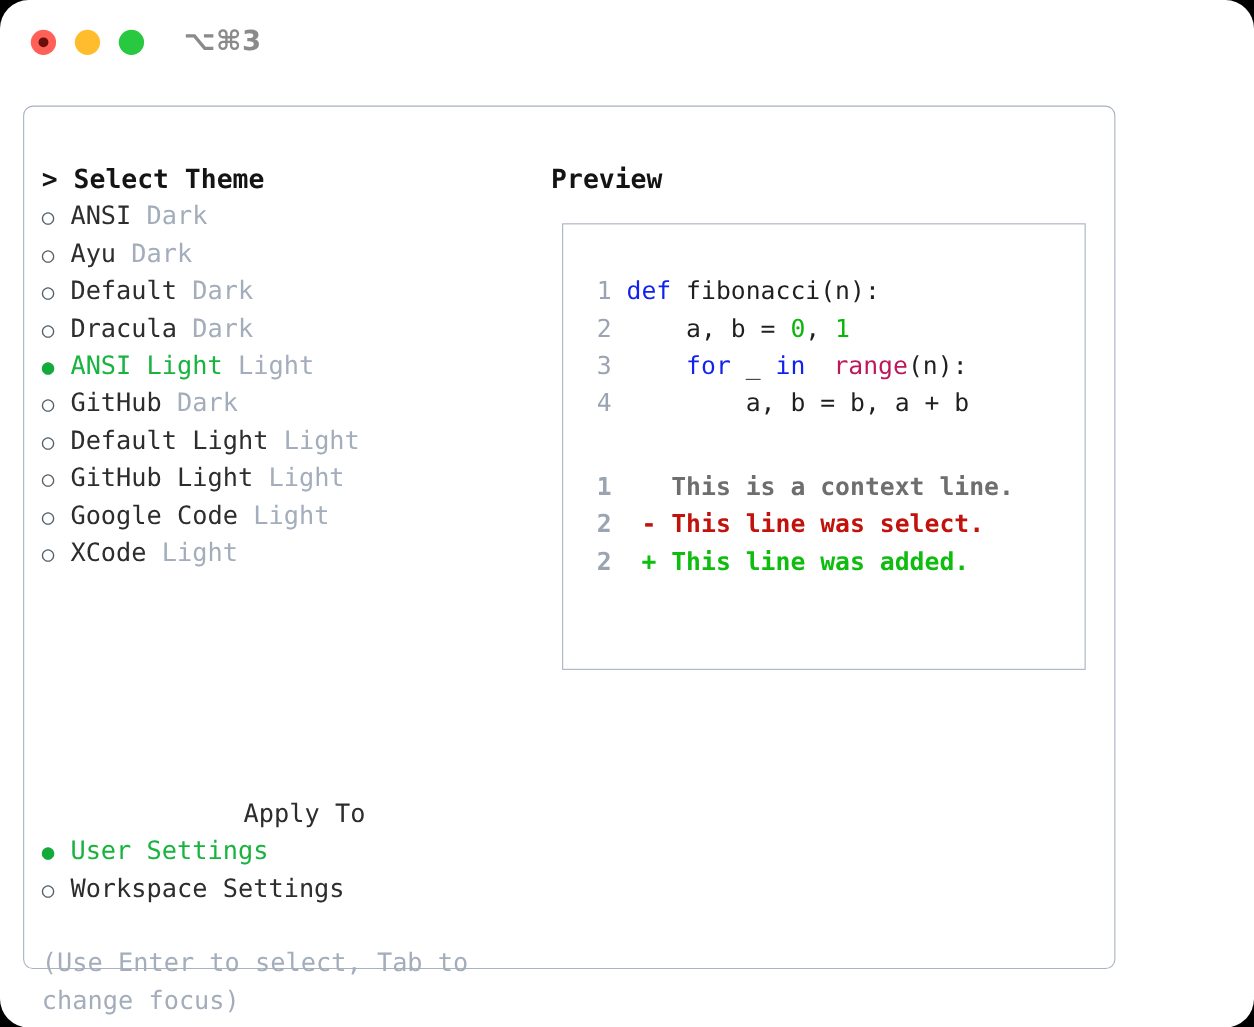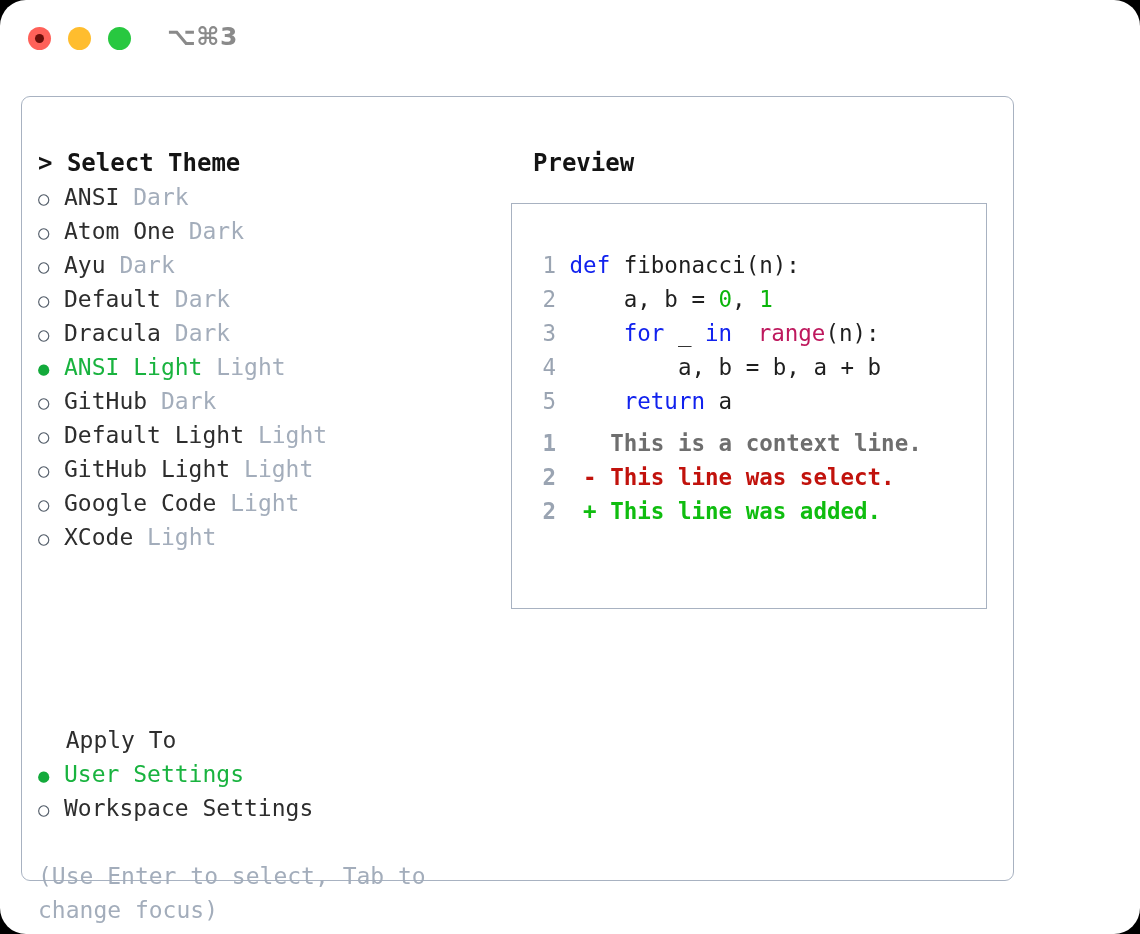--- a/index.html
+++ b/index.html
@@ -116,20 +116,21 @@
     left: 16px;
     top: 626px;
     width: 450px;
   }
   #applyto-header {
     height: 34px;
     line-height: 34px;
     font-size: 23px;
     color: #2d2d2d;
     white-space: pre;
+    text-align: center;
   }
 
   
   #hint-text {
     position: absolute;
     left: 16px;
     top: 762px;
     width: 408px;
     font-size: 23px;
     line-height: 34px;
@@ -142,21 +143,20 @@
     left: 479px;
     top: 49px;
     width: 490px;
   }
   #preview-header {
     font-size: 24px;
     font-weight: bold;
     color: #141414;
     line-height: 34px;
     height: 34px;
-    margin-left: 32px;
   }
   #preview-box {
     position: absolute;
     left: 489px;
     top: 106px;
     width: 476px;
     height: 406px;
     border: 1.6px solid #a8b2c1;
     box-sizing: border-box;
     background: #ffffff;
@@ -207,21 +207,20 @@
     <div class="dot" id="dot-zoom"></div>
     <div id="window-shortcut">⌥⌘3</div>
   </div>
 
   <div id="main-panel">
 
     <div id="theme-column">
       <div id="theme-header">&gt; Select Theme</div>
       <div id="theme-options">
           <div class="opt-row"><span class="radio">○</span><span class="opt-name">ANSI</span> <span class="opt-suffix">Dark</span></div>
-          <div class="opt-row"><span class="radio">○</span><span class="opt-name">Atom One</span> <span class="opt-suffix">Dark</span></div>
           <div class="opt-row"><span class="radio">○</span><span class="opt-name">Ayu</span> <span class="opt-suffix">Dark</span></div>
           <div class="opt-row"><span class="radio">○</span><span class="opt-name">Default</span> <span class="opt-suffix">Dark</span></div>
           <div class="opt-row"><span class="radio">○</span><span class="opt-name">Dracula</span> <span class="opt-suffix">Dark</span></div>
           <div class="opt-row selected"><span class="radio">●</span><span class="opt-name">ANSI Light</span> <span class="opt-suffix">Light</span></div>
           <div class="opt-row"><span class="radio">○</span><span class="opt-name">GitHub</span> <span class="opt-suffix">Dark</span></div>
           <div class="opt-row"><span class="radio">○</span><span class="opt-name">Default Light</span> <span class="opt-suffix">Light</span></div>
           <div class="opt-row"><span class="radio">○</span><span class="opt-name">GitHub Light</span> <span class="opt-suffix">Light</span></div>
           <div class="opt-row"><span class="radio">○</span><span class="opt-name">Google Code</span> <span class="opt-suffix">Light</span></div>
           <div class="opt-row"><span class="radio">○</span><span class="opt-name">XCode</span> <span class="opt-suffix">Light</span></div>
         </div>
@@ -240,21 +239,20 @@
     <div id="preview-column">
       <div id="preview-header">Preview</div>
     </div>
 
     <div id="preview-box">
       <div id="code-area">
           <div class="code-line"><span class="lineno">1</span> <span class="kw">def</span><span class="plain"> fibonacci(n):</span></div>
           <div class="code-line"><span class="lineno">2</span> <span class="plain">    a, b = </span><span class="num">0</span><span class="plain">, </span><span class="num">1</span></div>
           <div class="code-line"><span class="lineno">3</span> <span class="plain">    </span><span class="kw">for</span><span class="plain"> _ </span><span class="kw">in</span><span class="plain"> </span><span class="fn">range</span><span class="plain">(n):</span></div>
           <div class="code-line"><span class="lineno">4</span> <span class="plain">        a, b = b, a + b</span></div>
-          <div class="code-line"><span class="lineno">5</span> <span class="plain">    </span><span class="kw">return</span><span class="plain"> a</span></div>
         </div>
       <div id="diff-area">
           <div class="code-line"><span class="lineno">1</span>  <span class="diff-ctx"> </span><span class="diff-ctx"> This is a context line.</span></div>
           <div class="code-line"><span class="lineno">2</span>  <span class="diff-del">-</span><span class="diff-del"> This line was select.</span></div>
           <div class="code-line"><span class="lineno">2</span>  <span class="diff-add">+</span><span class="diff-add"> This line was added.</span></div>
         </div>
     </div>
 
   </div>
 </div>

